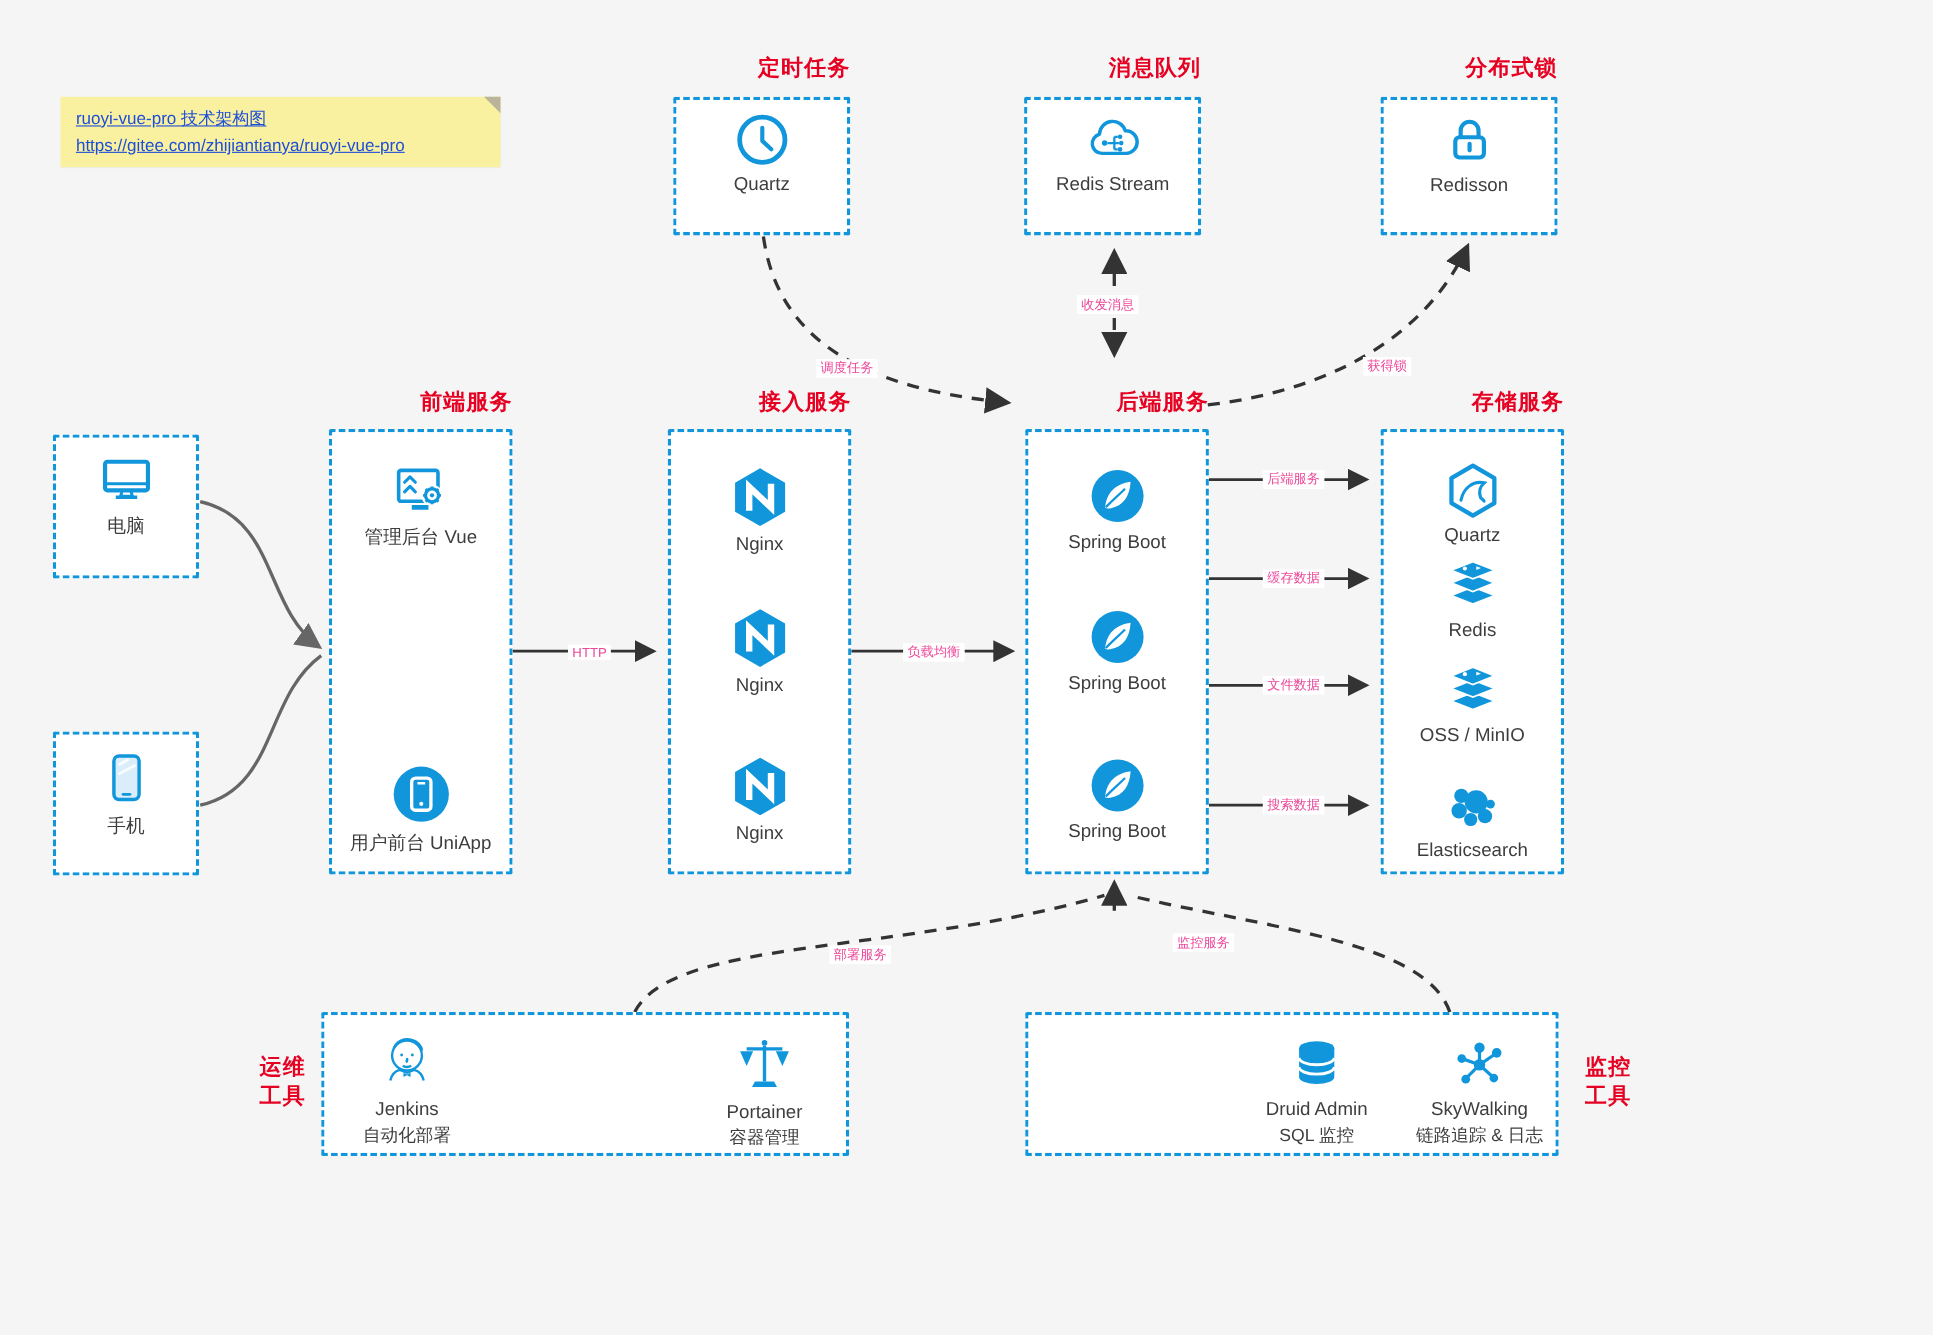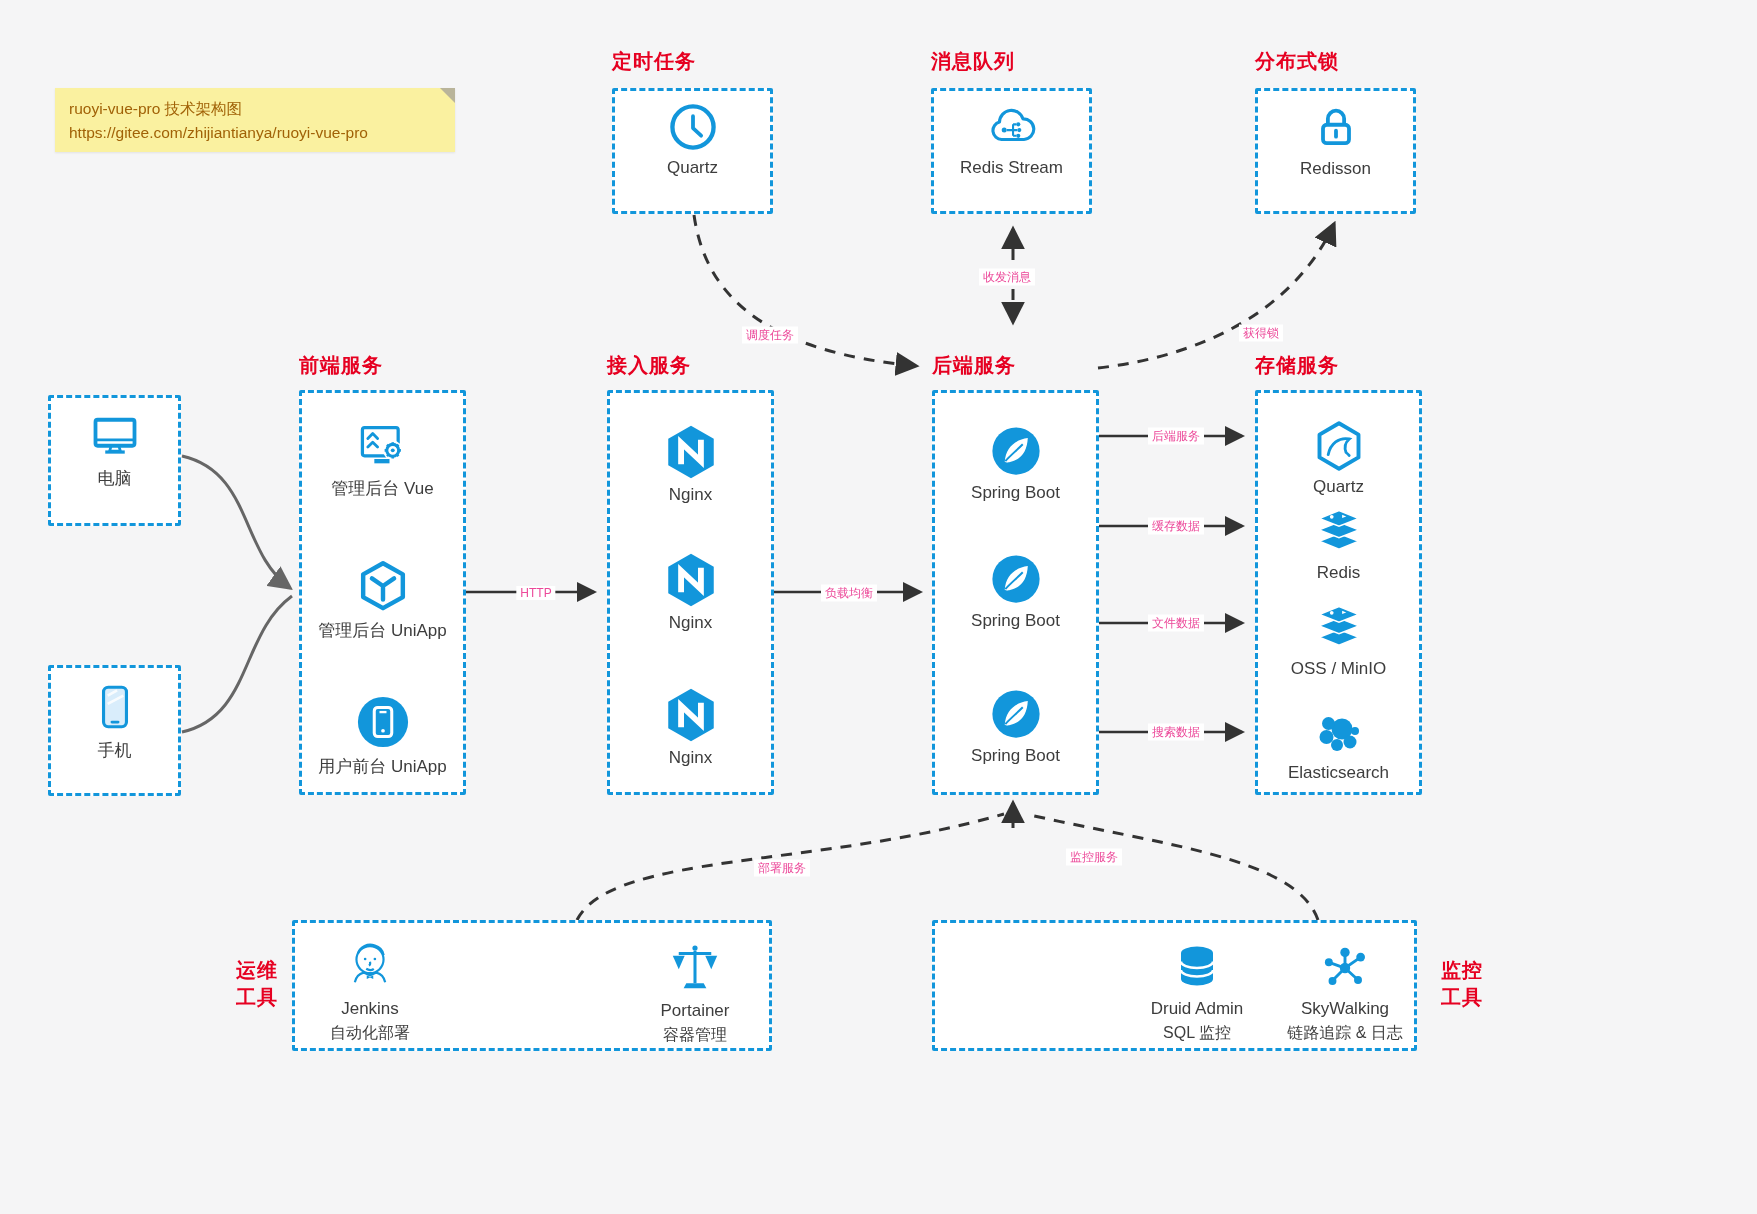--- a/index.html
+++ b/index.html
@@ -1,29 +1,29 @@
 <!DOCTYPE html>
 <html><head>
 <meta charset="utf-8">
 <style>
   html,body{margin:0;padding:0;background:#e9e9ea;}
   body{font-family:"Liberation Sans","DejaVu Sans",sans-serif;}
   .stage{position:relative;width:1757px;height:1214px;background:#f5f5f6;overflow:hidden;}
   .wires{position:absolute;left:0;top:0;width:1757px;height:1214px;pointer-events:none;}
   .box{position:absolute;border:3px dashed #1296db;background:#fff;box-sizing:border-box;border-radius:2px;}
-  .gtitle{position:absolute;color:#e60021;font-weight:bold;font-size:20px;text-align:left;letter-spacing:1px;}
+  .gtitle{position:absolute;color:#e60021;font-weight:bold;font-size:20px;text-align:right;letter-spacing:1px;}
   .sidetitle{position:absolute;color:#e60021;font-weight:bold;font-size:20px;text-align:center;line-height:1.35;letter-spacing:1px;}
   .node{position:absolute;text-align:center;}
   .node .ico{display:block;margin:0 auto 5px auto;line-height:0;}
   .nlabel{font-size:17px;color:#3d3d3d;}
   .nname{font-size:17px;color:#3d3d3d;line-height:1.45;}
   .ndesc{font-size:16px;color:#3d3d3d;line-height:1.4;}
   .elbl{position:absolute;transform:translate(-50%,-50%);background:#fff;padding:0 4px;font-size:12px;color:#ec4899;white-space:nowrap;}
   .note{position:absolute;left:55px;top:88px;width:400px;height:64px;background:#faf1a0;box-sizing:border-box;
-        padding:9px 14px;font-size:15.5px;color:#a16207;line-height:1.55;box-shadow:0 1px 2px rgba(0,0,0,0.08);}
+        padding:9px 14px;font-size:15.5px;color:#1d4ed8;line-height:1.55;box-shadow:0 1px 2px rgba(0,0,0,0.08);text-decoration:underline;}
   .note::after{content:'';position:absolute;top:0;right:0;width:0;height:0;
         border-top:15px solid #b9b49a;border-left:15px solid transparent;}
   .solid{stroke:#333;stroke-width:2.5;fill:none;}
   .dash{stroke:#333;stroke-width:3;fill:none;stroke-dasharray:11 9;}
   .client-curve{stroke:#666;stroke-width:3;fill:none;}
 </style>
 </head>
 <body>
 
 <div class="stage">
@@ -149,29 +149,20 @@
           <circle cx="33" cy="28" r="5.5" fill="none" stroke="#1296db" stroke-width="2.8"></circle>
           <circle cx="33" cy="28" r="1.8" fill="#1296db"></circle>
           <g stroke="#1296db" stroke-width="2.4">
             <path d="M33 20.5 v3 M33 32.5 v3 M25.5 28 h3 M37.5 28 h3 M27.7 22.7 l2.1 2.1 M36.2 31.2 l2.1 2.1 M38.3 22.7 l-2.1 2.1 M29.8 31.2 l-2.1 2.1"></path>
           </g>
           <line x1="16" y1="38" x2="30" y2="38" stroke="#1296db" stroke-width="4"></line>
         </svg>
     </span>
     <div class="nlabel">管理后台 Vue</div>
   </div>
-  <div class="node" style="left:302px;top:558px;width:161px;">
-    <span class="ico">
-      <svg viewBox="0 0 48 48" width="56" height="56">
-          <path d="M24 4.5 L41 14 V33.5 L24 43 L7 33.5 V14 Z" fill="none" stroke="#1296db" stroke-width="3.8" stroke-linejoin="round"></path>
-          <path d="M24 24 L14.5 17.5 M24 24 L33.5 17.5 M24 24 V35.5" fill="none" stroke="#1296db" stroke-width="3.8" stroke-linecap="round"></path>
-        </svg>
-    </span>
-    <div class="nlabel">管理后台 UniApp</div>
-  </div>
   <div class="node" style="left:302px;top:694px;width:161px;">
     <span class="ico">
       <svg viewBox="0 0 48 48" width="56" height="56">
           <circle cx="24" cy="24" r="21.5" fill="#1296db"></circle>
           <rect x="16.5" y="11.5" width="15" height="25" rx="3" fill="none" stroke="#ffffff" stroke-width="2.6"></rect>
           <line x1="21" y1="15.5" x2="27" y2="15.5" stroke="#ffffff" stroke-width="2"></line>
           <circle cx="24" cy="31.5" r="1.6" fill="#ffffff"></circle>
         </svg>
     </span>
     <div class="nlabel">用户前台 UniApp</div>

